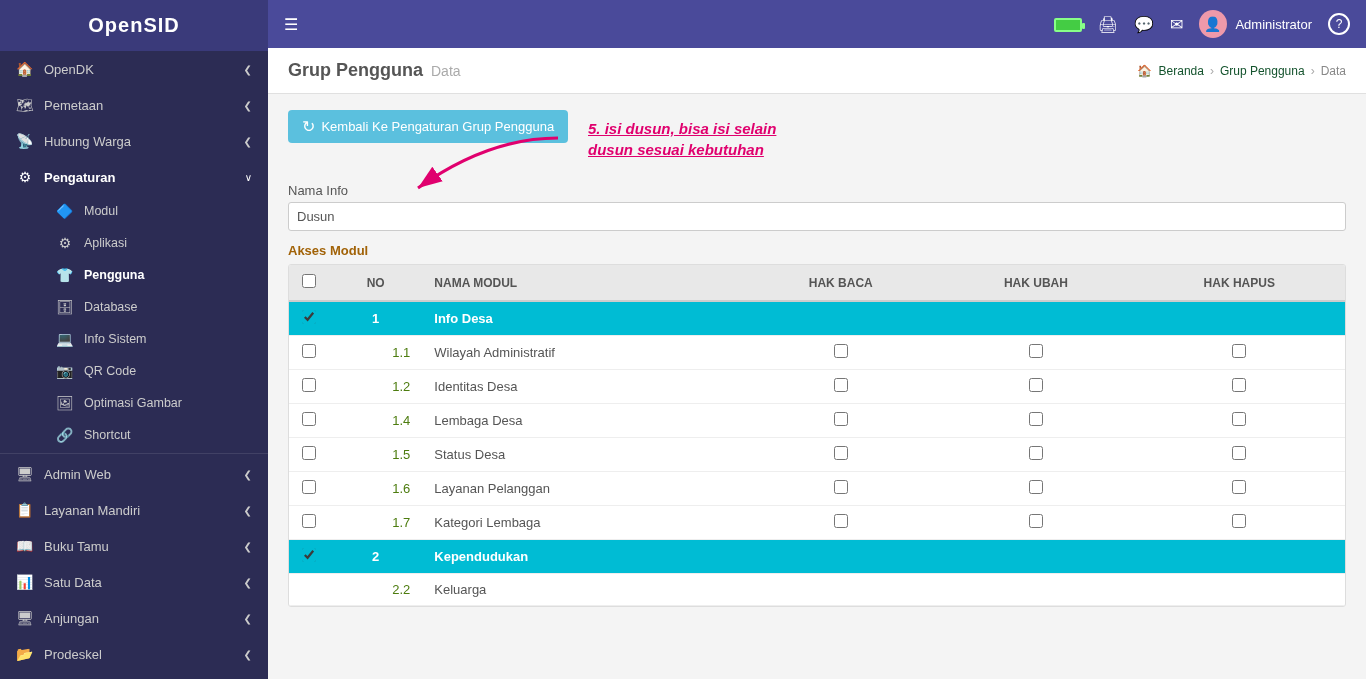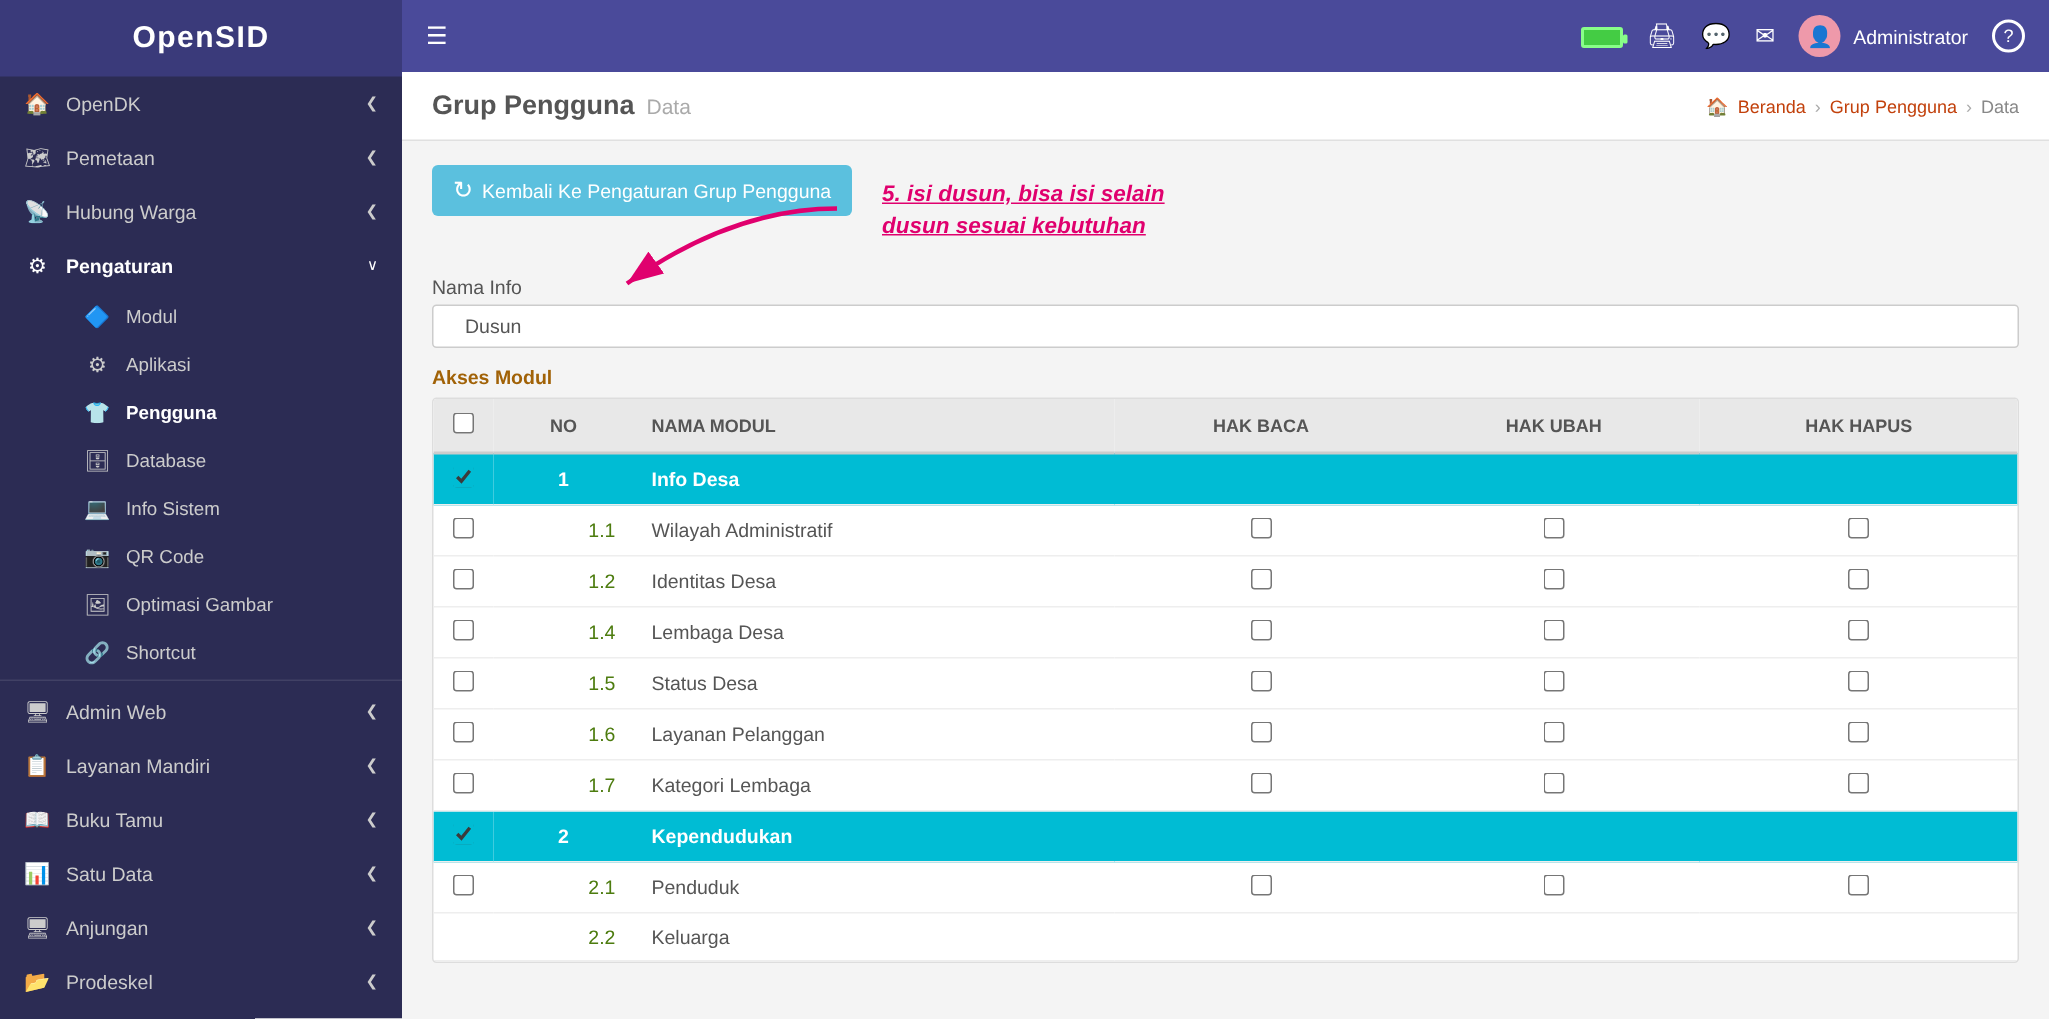--- a/index.html
+++ b/index.html
@@ -77,21 +77,21 @@
       padding: 12px 20px;
       display: flex;
       align-items: center;
       justify-content: space-between;
       border-bottom: 1px solid #e0e0e0;
     }
     .page-title-block { display: flex; align-items: center; gap: 8px; }
     .page-title { font-size: 18px; font-weight: 600; color: #555; }
     .page-subtitle { font-size: 14px; color: #aaa; }
     .breadcrumb { display: flex; align-items: center; gap: 6px; font-size: 12px; color: #888; }
-    .breadcrumb a { color: #c2410c; text-decoration: none; }
+    .breadcrumb a { color: #14532d; text-decoration: none; }
     .breadcrumb .sep { color: #aaa; }
 
     .content-body { padding: 16px 20px; }
 
     
     .btn-back {
       background: #5bc0de;
       color: white;
       border: none;
       padding: 7px 14px;
@@ -122,21 +122,21 @@
       z-index: 10;
       text-decoration: underline;
       font-style: italic;
     }
 
     
     .form-section { margin-bottom: 10px; }
     .form-label { font-size: 13px; color: #555; margin-bottom: 4px; font-weight: 500; }
     .form-input {
       width: 100%;
-      padding: 6px 21px;
+      padding: 6px 8px;
       border: 1px solid #ccc;
       border-radius: 3px;
       font-size: 13px;
       color: #555;
       background: white;
     }
 
     
     .akses-label { font-size: 13px; font-weight: 600; color: #a16207; margin: 12px 0 6px; }
 
@@ -503,36 +503,20 @@
       </tr>
               <tr class="category-row">
         <td class="center">
           <input type="checkbox" class="cb cb-blue" checked="" style="">
         </td>
         <td class="center">2</td>
         <td colspan="4">Kependudukan</td>
       </tr>
               <tr>
         <td class="center">
-          <input type="checkbox" class="cb" style="">
-        </td>
-        <td class="num">2.1</td>
-        <td>Penduduk</td>
-        <td class="center">
-          <input type="checkbox" class="cb" style="">
-        </td>
-        <td class="center">
-          <input type="checkbox" class="cb" style="">
-        </td>
-        <td class="center">
-          <input type="checkbox" class="cb" style="">
-        </td>
-      </tr>
-              <tr>
-        <td class="center">
           
         </td>
         <td class="num">2.2</td>
         <td>Keluarga</td>
         <td class="center">
           
         </td>
         <td class="center">
           
         </td>

